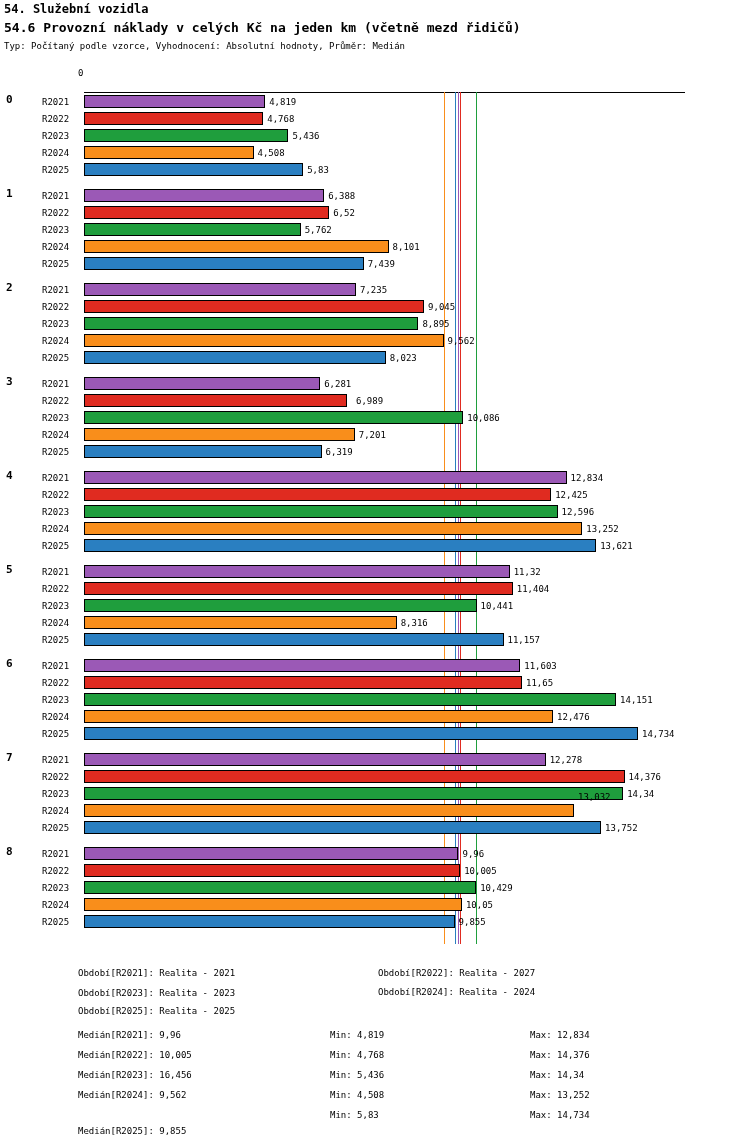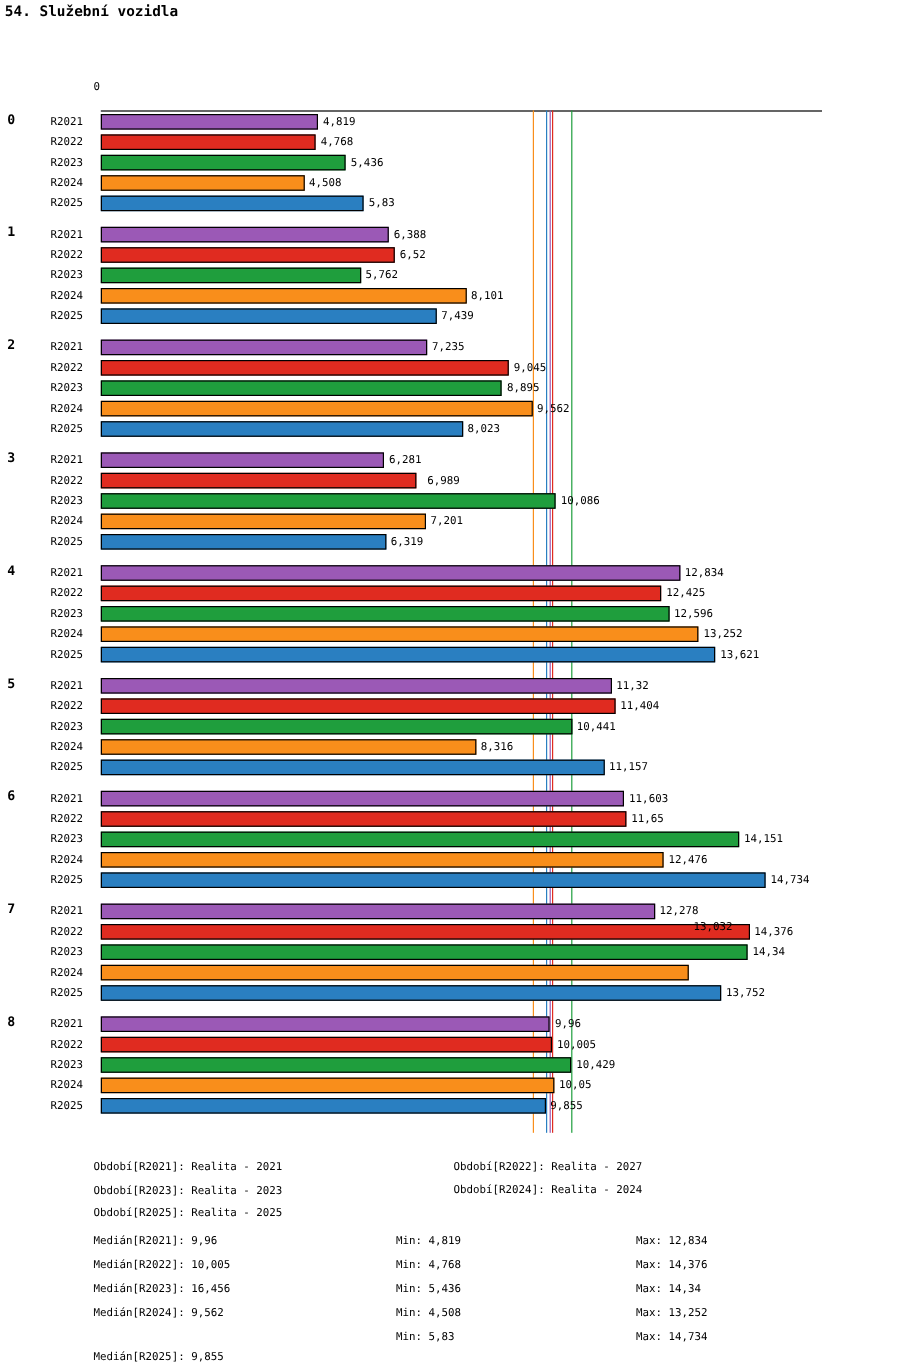--- a/index.html
+++ b/index.html
@@ -117,20 +117,22 @@
     position: absolute;
     white-space: nowrap;
   }
 </style>
 </head>
 <body>
 
 <div class="page">
 
   <div class="title1">54. Služební vozidla</div>
+  <div class="title2">54.6 Provozní náklady v celých Kč na jeden km (včetně mezd řidičů)</div>
+  <div class="subtitle">Typ: Počítaný podle vzorce, Vyhodnocení: Absolutní hodnoty, Průměr: Medián</div>
 
   <div class="chart" id="chart-area">
     <div class="axis-zero-label">0</div>
     <div class="axis-line"></div>
   <div class="vline" style="left: 443.531px; height: 852px; background: rgb(249, 142, 27);"></div>
       <div class="vline" style="left: 454.548px; height: 852px; background: rgb(42, 127, 193);"></div>
       <div class="vline" style="left: 458.496px; height: 852px; background: rgb(155, 89, 182);"></div>
       <div class="vline" style="left: 460.188px; height: 852px; background: rgb(224, 43, 32);"></div>
       <div class="vline" style="left: 476.13px; height: 852px; background: rgb(31, 158, 61);"></div>
       <div class="group-label" style="left: 6px; top: 13px;">0</div>
@@ -250,21 +252,21 @@
       <div class="bar" style="left: 84px; top: 673px; width: 461.653px; height: 13px; background: rgb(155, 89, 182);"></div>
       <div class="bar-value" style="left: 549.653px; top: 675px;">12,278</div>
       <div class="row-label" style="left: 42px; top: 692px;">R2022</div>
       <div class="bar" style="left: 84px; top: 690px; width: 540.538px; height: 13px; background: rgb(224, 43, 32);"></div>
       <div class="bar-value" style="left: 628.538px; top: 692px;">14,376</div>
       <div class="row-label" style="left: 42px; top: 709px;">R2023</div>
       <div class="bar" style="left: 84px; top: 707px; width: 539.184px; height: 13px; background: rgb(31, 158, 61);"></div>
       <div class="bar-value" style="left: 627.184px; top: 709px;">14,34</div>
       <div class="row-label" style="left: 42px; top: 726px;">R2024</div>
       <div class="bar" style="left: 84px; top: 724px; width: 490.003px; height: 13px; background: rgb(249, 142, 27);"></div>
-      <div class="bar-value" style="left: 578.003px; top: 688px;">13,032</div>
+      <div class="bar-value" style="left: 578.003px; top: 712px;">13,032</div>
       <div class="row-label" style="left: 42px; top: 743px;">R2025</div>
       <div class="bar" style="left: 84px; top: 741px; width: 517.075px; height: 13px; background: rgb(42, 127, 193);"></div>
       <div class="bar-value" style="left: 605.075px; top: 743px;">13,752</div>
       <div class="group-label" style="left: 6px; top: 765px;">8</div>
       <div class="row-label" style="left: 42px; top: 769px;">R2021</div>
       <div class="bar" style="left: 84px; top: 767px; width: 374.496px; height: 13px; background: rgb(155, 89, 182);"></div>
       <div class="bar-value" style="left: 462.496px; top: 769px;">9,96</div>
       <div class="row-label" style="left: 42px; top: 786px;">R2022</div>
       <div class="bar" style="left: 84px; top: 784px; width: 376.188px; height: 13px; background: rgb(224, 43, 32);"></div>
       <div class="bar-value" style="left: 464.188px; top: 786px;">10,005</div>

